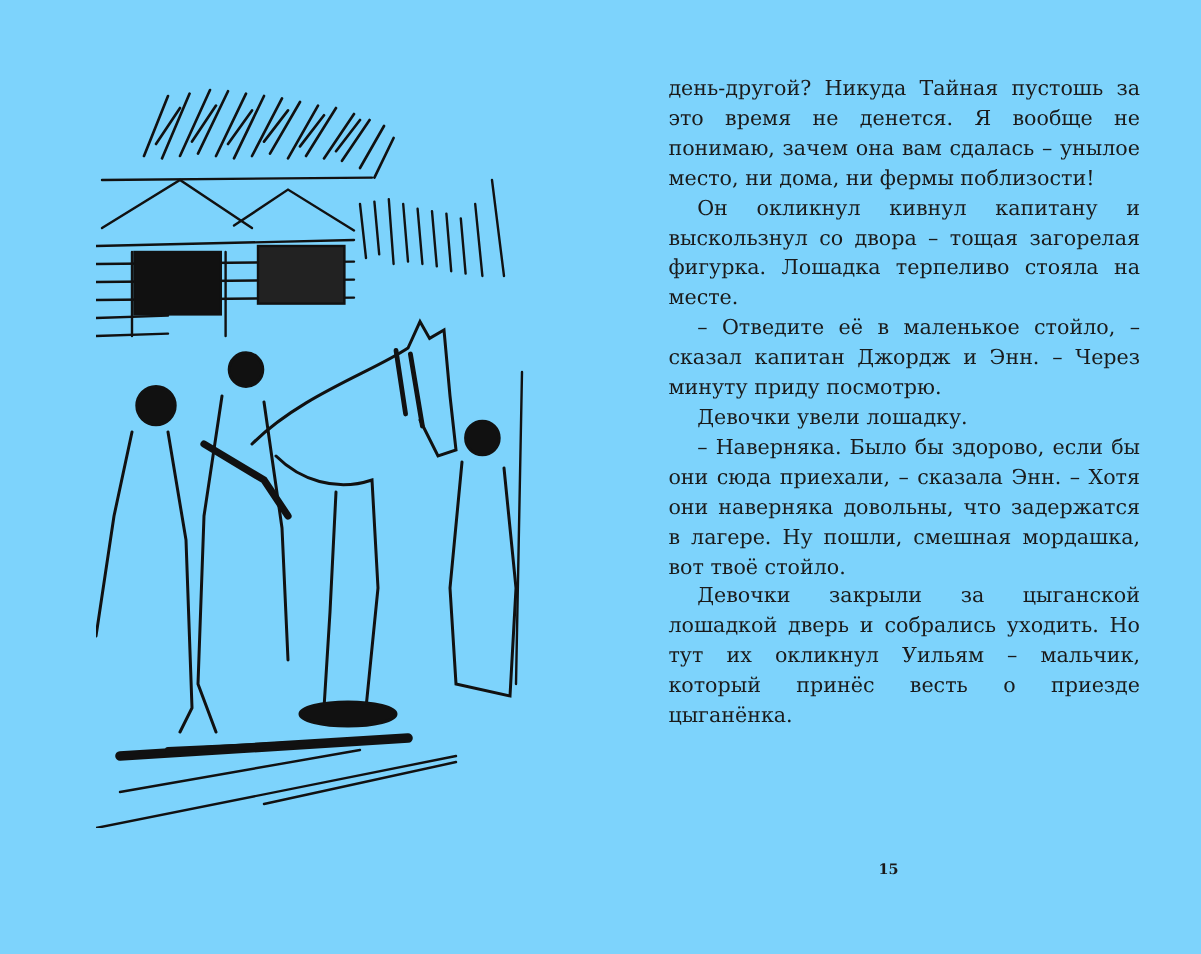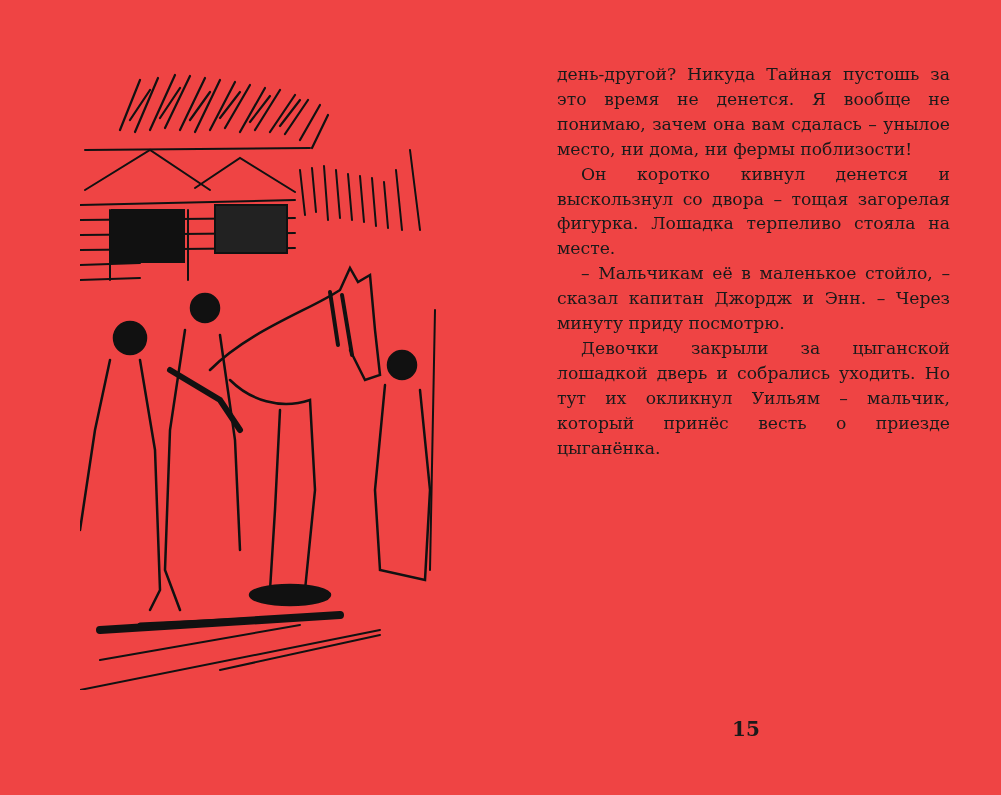--- a/index.html
+++ b/index.html
@@ -1,25 +1,25 @@
 <!DOCTYPE html>
 <html><head>
 <meta charset="utf-8">
 <style>
   html, body { margin: 0; padding: 0; background: #ffffff; }
   body { width: 1001px; height: 795px; position: relative; overflow: hidden; font-family: "DejaVu Serif", "Liberation Serif", serif; color: #1a1a1a; }
-  .spread { position: absolute; inset: 0; background: #ef4444; }
+  .spread { position: absolute; inset: 0; background: #7dd3fc; }
   .page-left { position: absolute; left: 0; top: 0; width: 500px; height: 795px; }
   .page-right { position: absolute; left: 500px; top: 0; width: 501px; height: 795px; }
   .illustration { position: absolute; left: 80px; top: 70px; width: 380px; height: 620px; }
   .illustration svg { width: 100%; height: 100%; display: block; }
   .text-block { position: absolute; left: 57px; top: 62px; width: 393px; font-size: 17.2px; line-height: 24.9px; text-align: justify; }
   .para { margin: 0; text-indent: 24px; }
   .para.first { text-indent: 0; }
-  .page-number { position: absolute; left: 232px; top: 717px; font-size: 20px; font-weight: bold; }
+  .page-number { position: absolute; left: 232px; top: 717px; font-size: 12px; font-weight: bold; }
 </style>
 </head>
 <body>
 
 <div class="spread">
   <div class="page-left">
     <div class="illustration">
       <svg viewBox="0 0 380 620" xmlns="http://www.w3.org/2000/svg" fill="none" stroke="#111" stroke-linecap="round">
 
         <g stroke-width="2.2">
@@ -64,19 +64,21 @@
           <path d="M60 555 L210 548" stroke-width="5"></path>
           <path d="M0 620 L300 560 M20 590 L220 555 M140 600 L300 565"></path>
         </g>
       </svg>
     </div>
   </div>
 
   <div class="page-right">
     <div class="text-block">
       <p class="para first">день-другой? Никуда Тайная пустошь за это время не денется. Я вообще не понимаю, зачем она вам сдалась – унылое место, ни дома, ни фермы поблизости!</p>
-      <p class="para">Он коротко кивнул денется и выскользнул со двора – тощая загорелая фигурка. Лошадка терпеливо стояла на месте.</p>
-      <p class="para">– Мальчикам её в маленькое стойло, – сказал капитан Джордж и Энн. – Через минуту приду посмотрю.</p>
+      <p class="para">Он окликнул кивнул капитану и выскользнул со двора – тощая загорелая фигурка. Лошадка терпеливо стояла на месте.</p>
+      <p class="para">– Отведите её в маленькое стойло, – сказал капитан Джордж и Энн. – Через минуту приду посмотрю.</p>
+      <p class="para">Девочки увели лошадку.</p>
+      <p class="para">– Наверняка. Было бы здорово, если бы они сюда приехали, – сказала Энн. – Хотя они наверняка довольны, что задержатся в лагере. Ну пошли, смешная мордашка, вот твоё стойло.</p>
       <p class="para">Девочки закрыли за цыганской лошадкой дверь и собрались уходить. Но тут их окликнул Уильям – мальчик, который принёс весть о приезде цыганёнка.</p>
     </div>
     <div class="page-number">15</div>
   </div>
 </div>
 
 </body></html>

